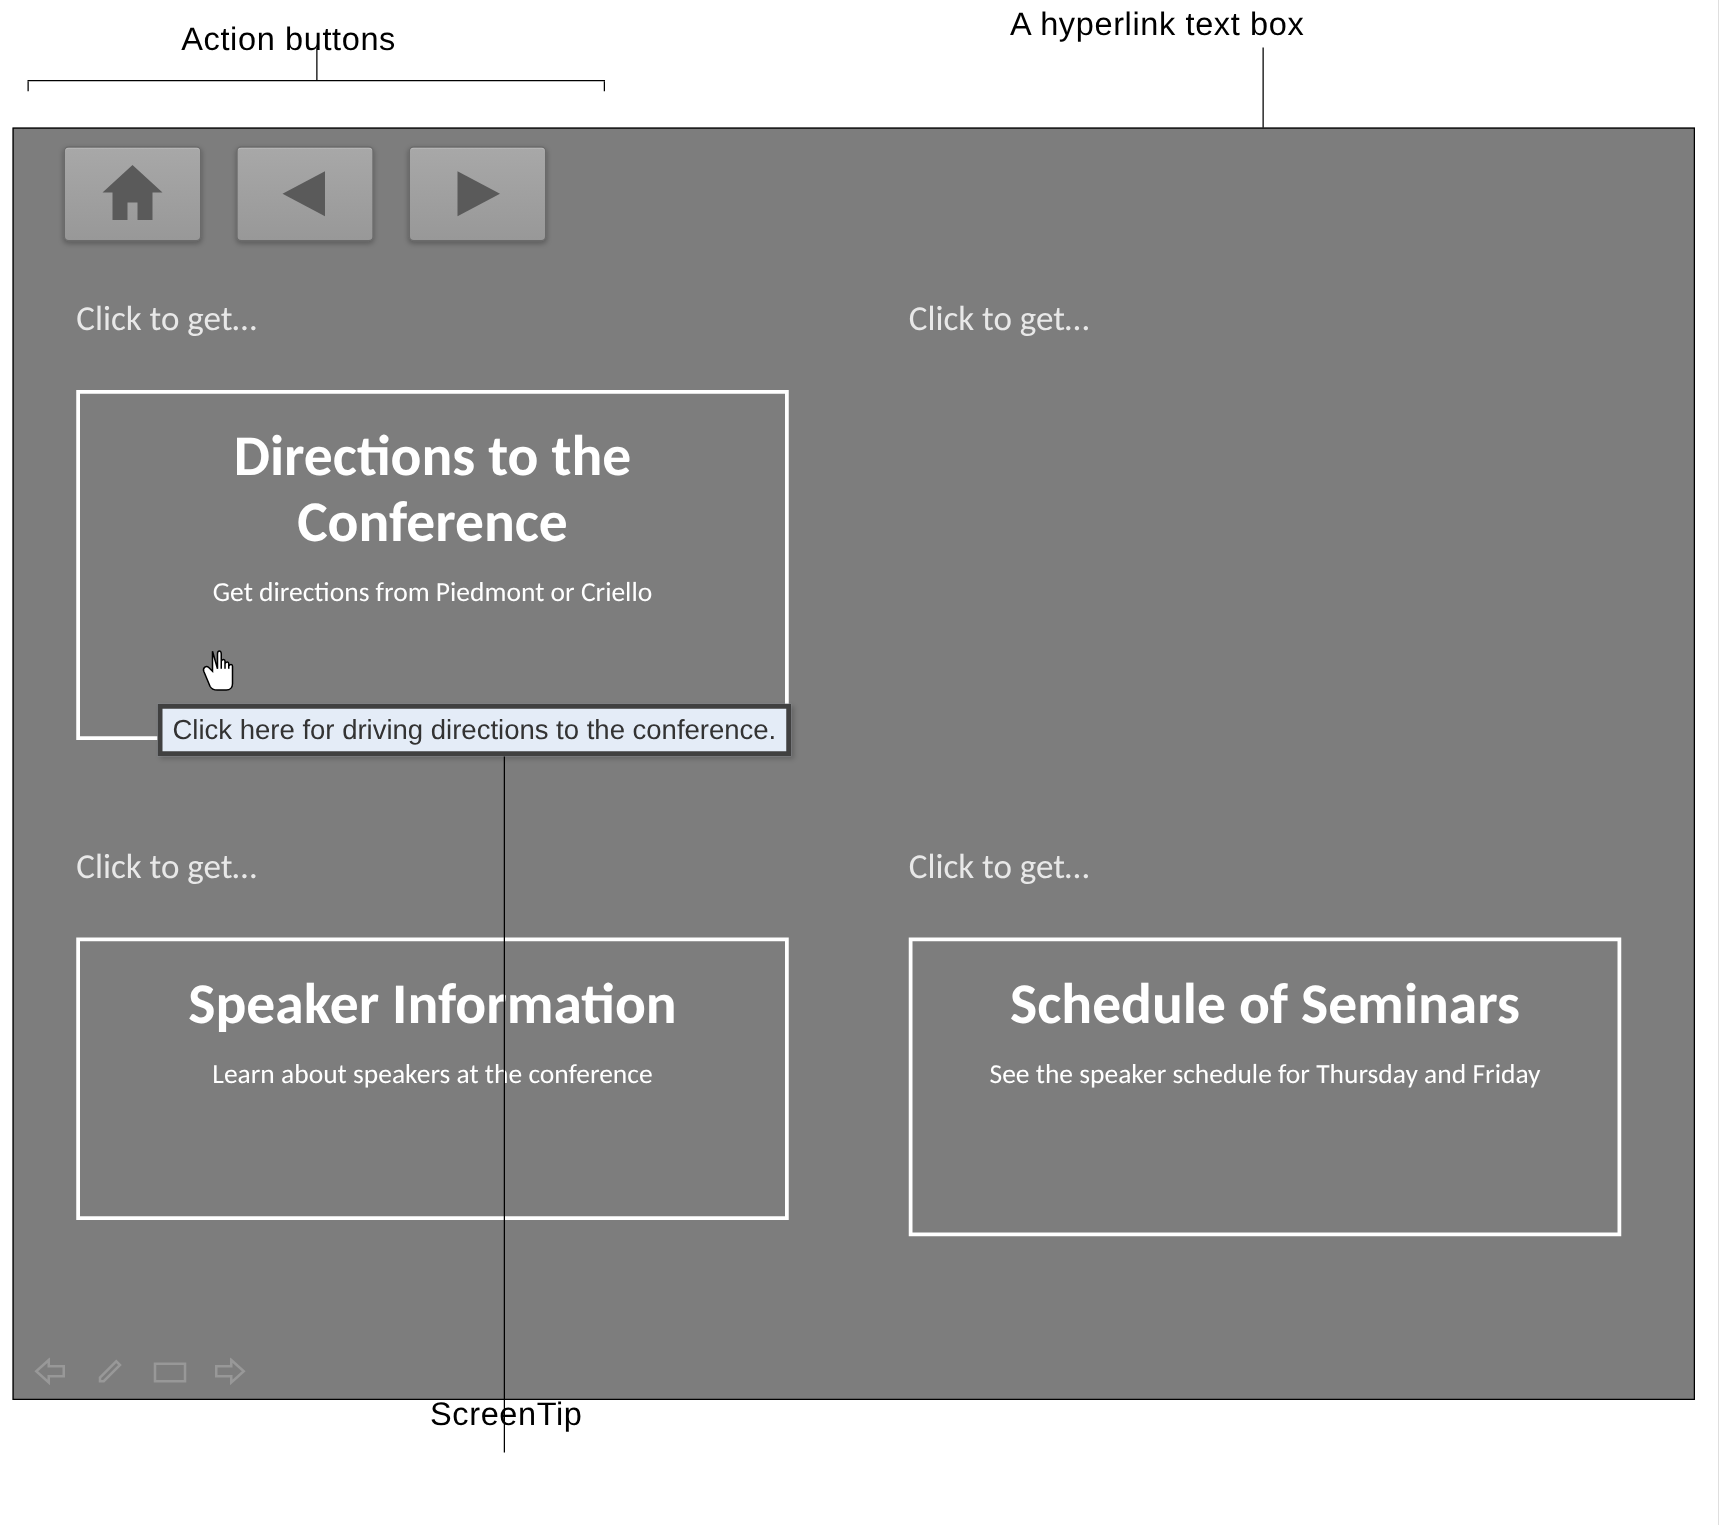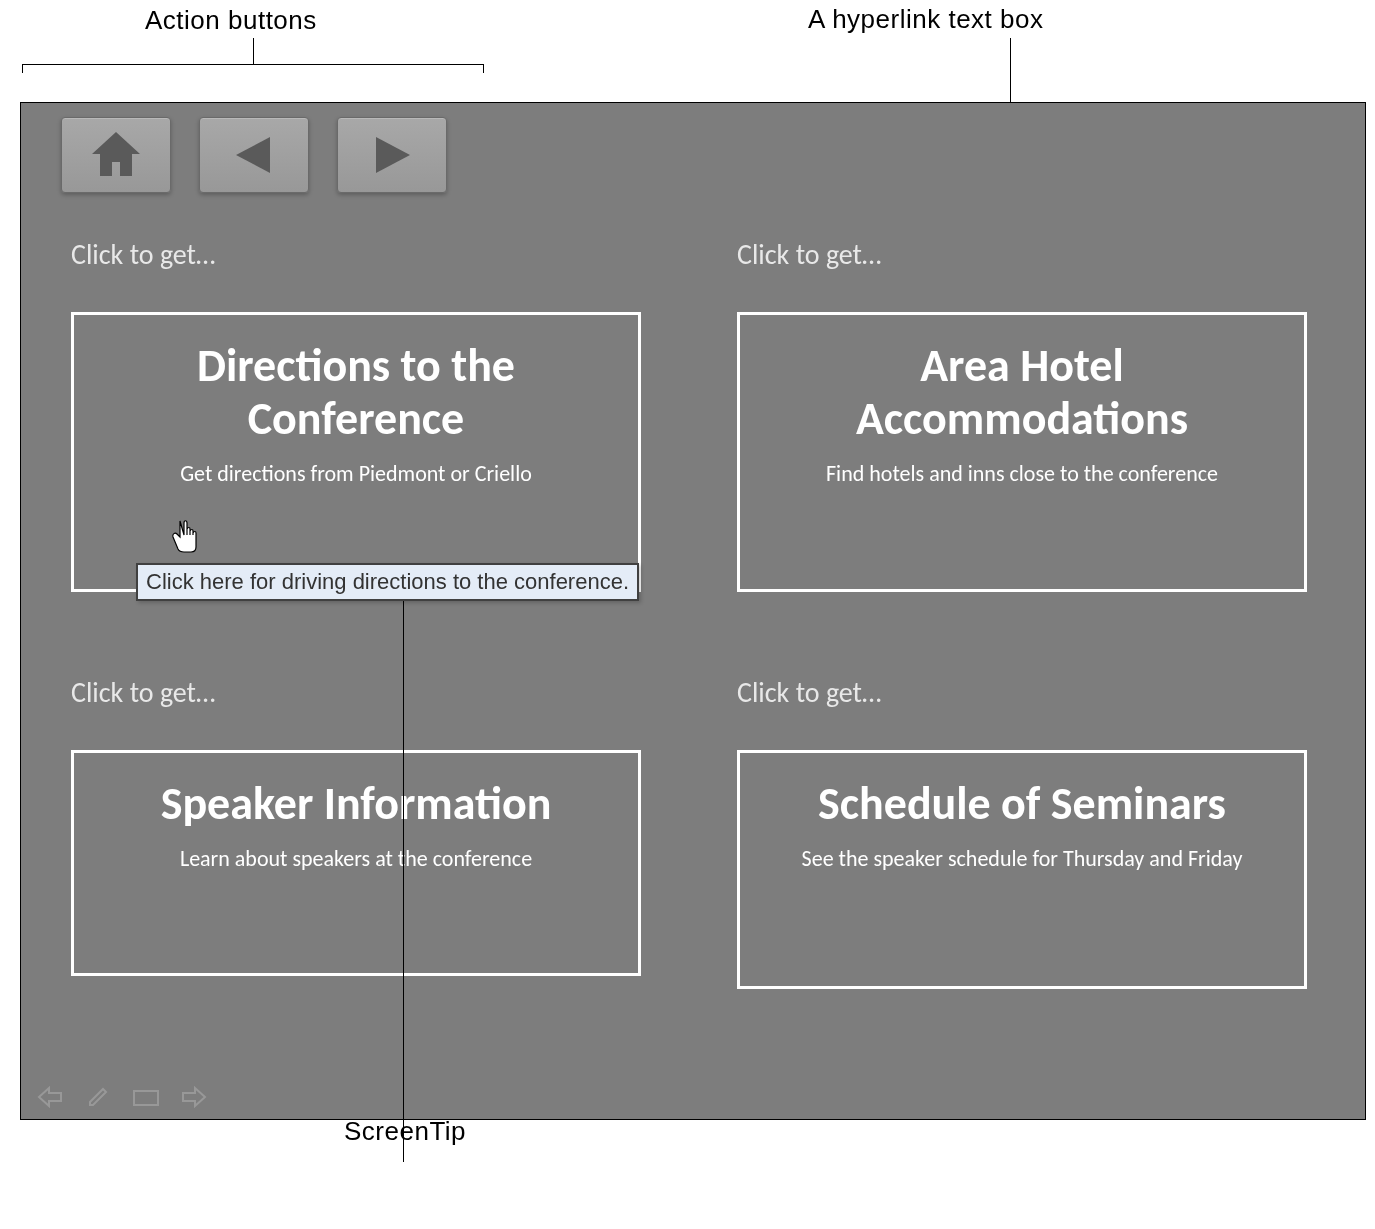--- a/index.html
+++ b/index.html
@@ -30,21 +30,21 @@
   }
   .bracket .tick {
     position: absolute;
     width: 1px;
     height: 8px;
     background: #000;
     top: 0;
   }
   .slide-area {
     position: absolute;
-    left: 20px;
+    left: 10px;
     top: 102px;
     width: 1346px;
     height: 1018px;
     background: #7d7d7d;
     border: 1px solid #000;
   }
   .action-bar {
     position: absolute;
     left: 40px;
     top: 14px;
@@ -93,21 +93,21 @@
     font-weight: 400;
     line-height: 1.35;
   }
   .cursor-hand {
     position: absolute;
     z-index: 10;
   }
   .screentip {
     position: absolute;
     background: #e4ecf7;
-    border: 2px solid #404040;
+    border: 4px solid #404040;
     padding: 4px 8px;
     font-family: Tahoma, Arial, sans-serif;
     font-size: 22px;
     color: #333;
     white-space: nowrap;
     z-index: 9;
     box-shadow: 2px 2px 4px rgba(0,0,0,0.2);
   }
   .slideshow-controls {
     position: absolute;
@@ -122,21 +122,21 @@
     width: 30px;
     height: 24px;
     display: flex;
     align-items: center;
     justify-content: center;
   }
 </style>
 </head>
 <body>
 
-<div class="annotation" style="left:145px; top:5px;">Action buttons</div>
+<div class="annotation" style="left:145px; top:16px;">Action buttons</div>
 
 <div class="bracket" style="left:22px; top:64px; width:462px;">
   <div class="tick" style="left:0;"></div>
   <div class="tick" style="right:0;"></div>
 </div>
 <div class="callout-line callout-line-v" style="left:253px; top:38px; height:26px;"></div>
 
 <div class="annotation" style="left:808px; top:4px;">A hyperlink text box</div>
 <div class="callout-line callout-line-v" style="left:1010px; top:38px; height:248px;"></div>
 
@@ -163,24 +163,20 @@
   <div class="card-group" style="left:50px; top:134px; width:570px;">
     <div class="card-label">Click to get…</div>
     <div class="card" style="height:280px;">
       <div class="card-title">Directions to the Conference</div>
       <div class="card-desc">Get directions from Piedmont or Criello</div>
     </div>
   </div>
 
   <div class="card-group" style="left:716px; top:134px; width:570px;">
     <div class="card-label">Click to get…</div>
-    <div class="card" style="height:280px;">
-      <div class="card-title">Area Hotel Accommodations</div>
-      <div class="card-desc">Find hotels and inns close to the conference</div>
-    </div>
   </div>
 
   <div class="card-group" style="left:50px; top:572px; width:570px;">
     <div class="card-label">Click to get…</div>
     <div class="card" style="height:226px;">
       <div class="card-title">Speaker Information</div>
       <div class="card-desc">Learn about speakers at the conference</div>
     </div>
   </div>
 

